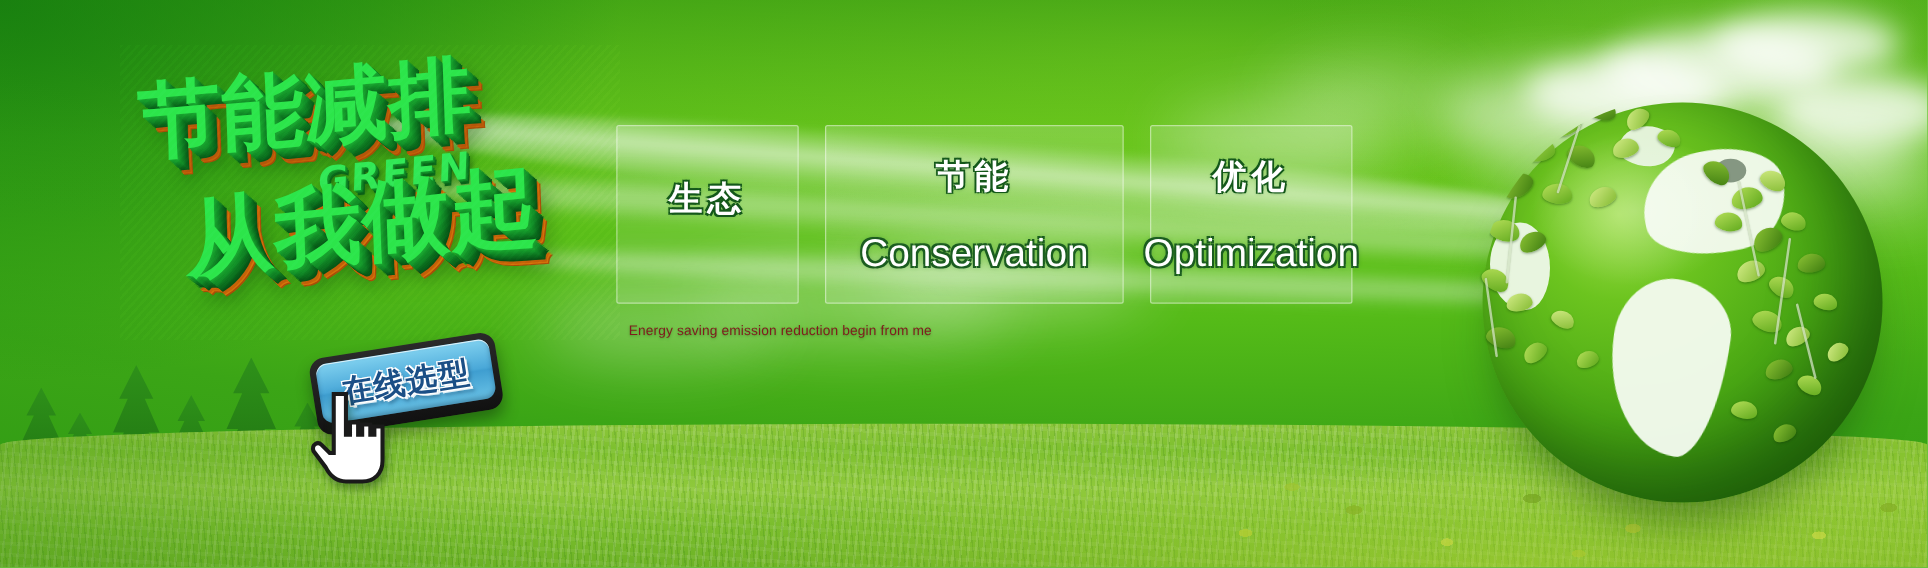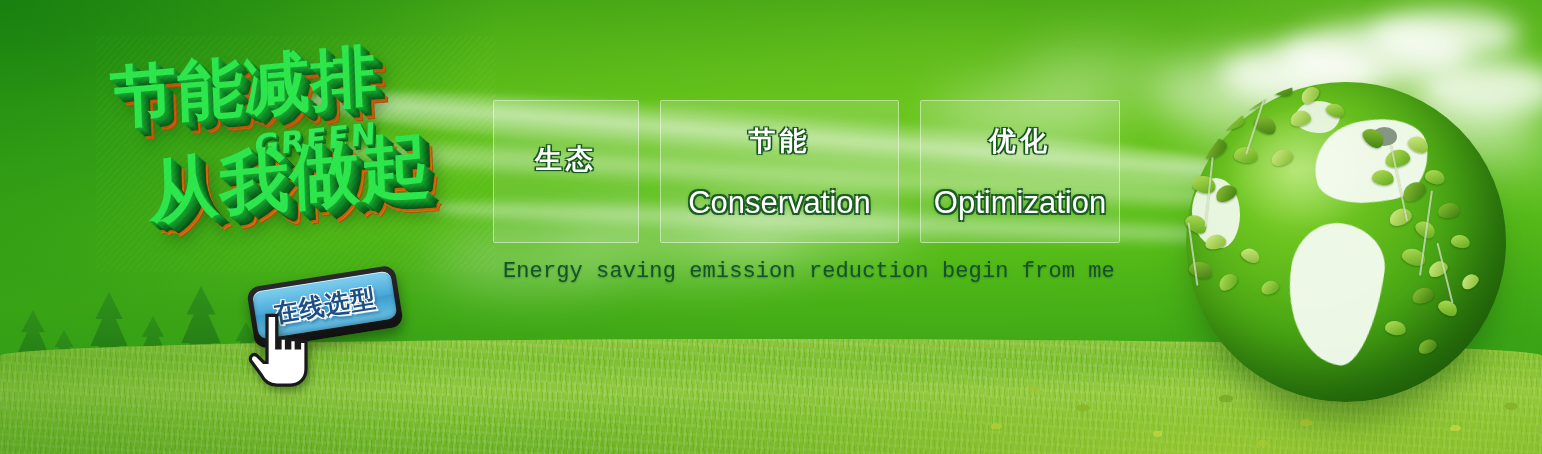--- a/index.html
+++ b/index.html
@@ -249,42 +249,42 @@
   .cards{position:absolute;left:493px;top:100px;height:143px;display:flex;gap:21px;}
   .card{
     position:relative;height:143px;border-radius:2px;
     border:1px solid rgba(255,255,255,.45);
     background:linear-gradient(to bottom, rgba(255,255,255,.17) 0%, rgba(255,255,255,.09) 55%, rgba(255,255,255,.14) 100%);
     display:flex;flex-direction:column;align-items:center;justify-content:center;
     box-sizing:border-box;
   }
   .card-1{width:146px;}
   .card-2{width:239px;}
-  .card-3{width:200px;}
+  .card-3{width:162px;}
   .card-cn{
     font-family:"DejaVu Sans","Liberation Sans",sans-serif;
     font-size:27px;font-weight:bold;color:#ffffff;
     letter-spacing:4px;margin-bottom:26px;
     text-shadow:-1.4px -1.4px 0 #14581a, 1.4px -1.4px 0 #14581a,
                 -1.4px 1.4px 0 #14581a, 1.4px 1.4px 0 #14581a,
                 0 0 3px rgba(20,88,26,.9);
     white-space:nowrap;
   }
   .card-en{
     font-family:"Liberation Sans","DejaVu Sans",sans-serif;
     font-size:31px;font-weight:normal;color:#ffffff;
     text-shadow:-1.6px -1.6px 0 #1b5d20, 1.6px -1.6px 0 #1b5d20,
                 -1.6px 1.6px 0 #1b5d20, 1.6px 1.6px 0 #1b5d20,
                 0 0 4px rgba(22,92,28,.85);
     white-space:nowrap;
   }
   .tagline{
     position:absolute;left:503px;top:259px;
-    font-family:Liberation Mono, monospace;
-    font-size:22px;color:#14532d;letter-spacing:.1px;
+    font-family:Liberation Sans, sans-serif;
+    font-size:11px;color:#7f1d1d;letter-spacing:.1px;
     text-shadow:0 1px 2px rgba(30,90,20,.45);
     white-space:nowrap;
   }
 </style>
 </head>
 <body>
 
 <div id="banner">
 
   <div class="sky"></div>

